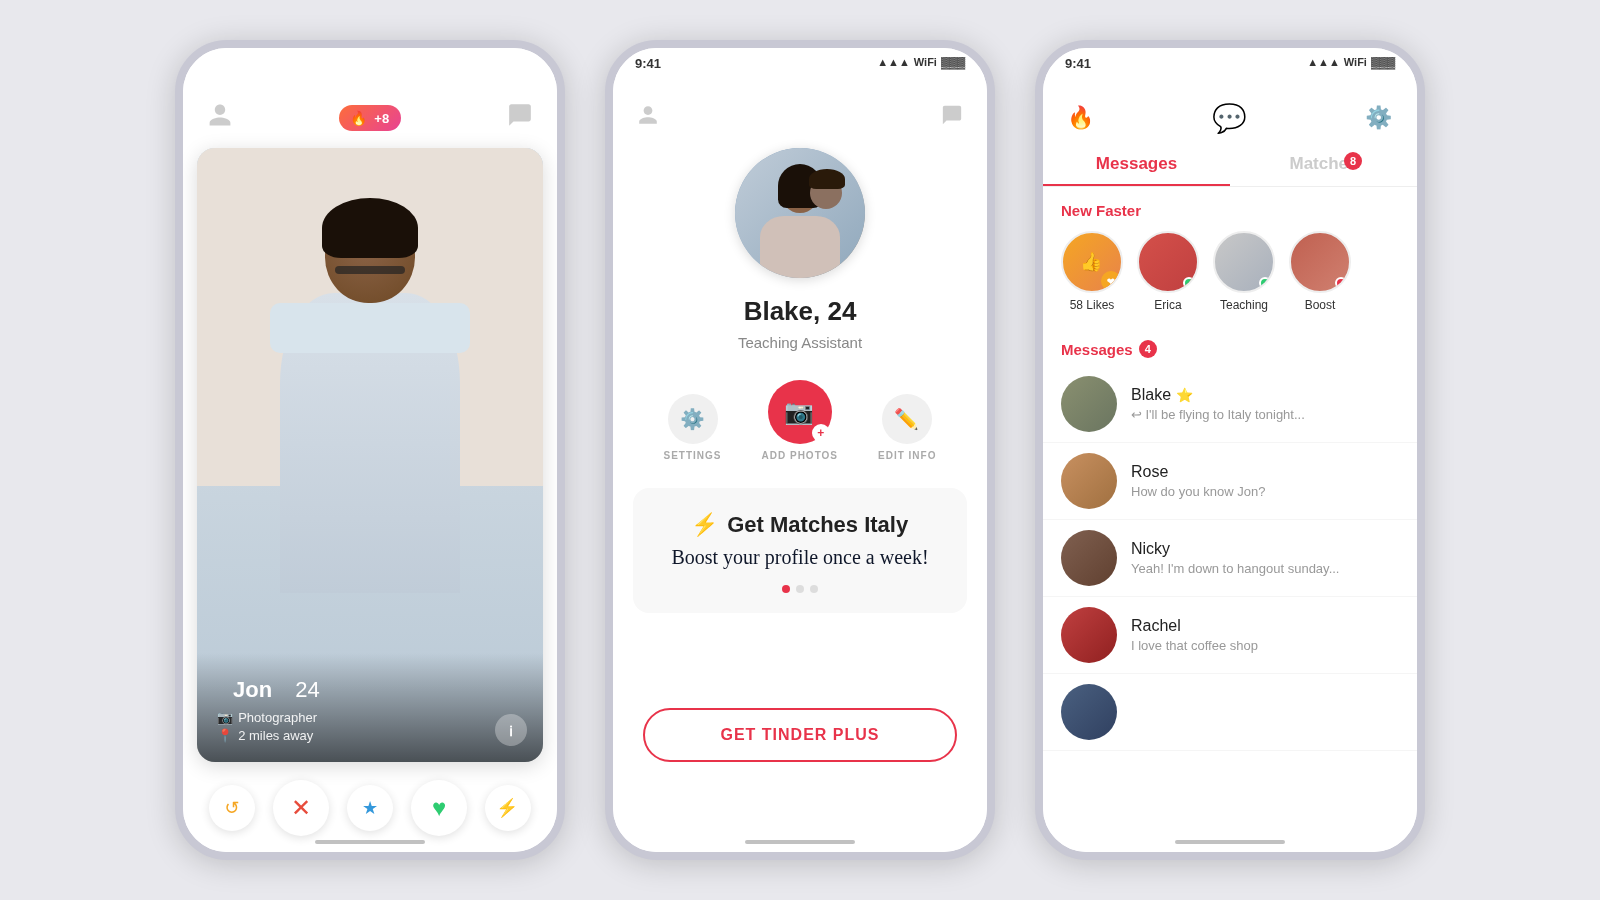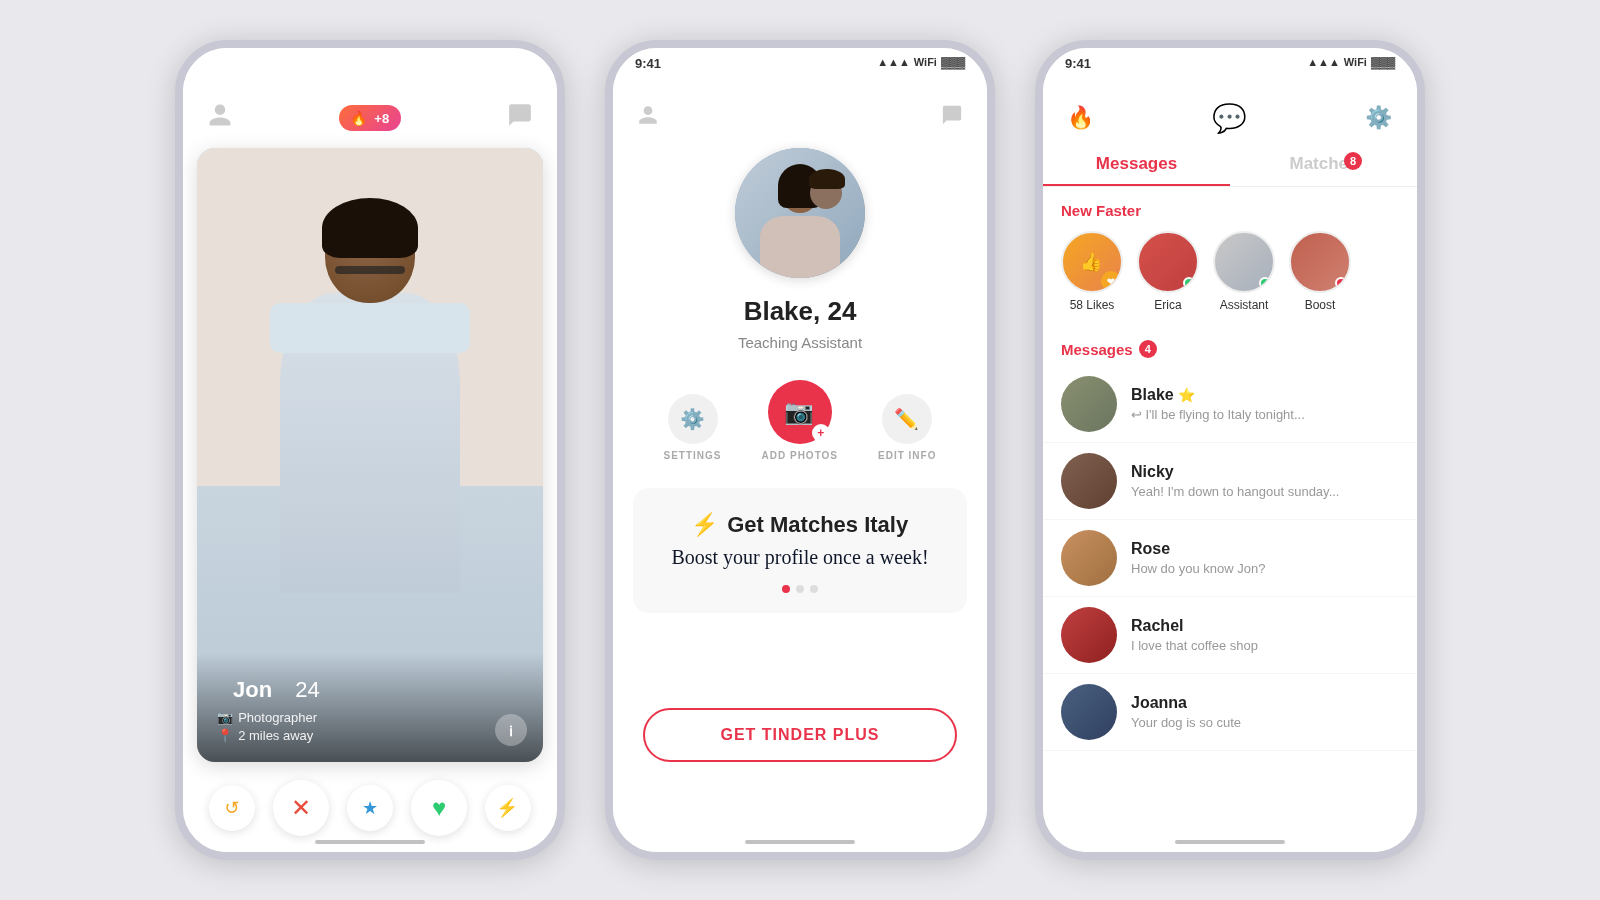--- a/index.html
+++ b/index.html
@@ -446,21 +446,21 @@
     }
     .msg-content { flex: 1; min-width: 0; }
     .msg-name-row {
       display: flex;
       align-items: center;
       gap: 5px;
       margin-bottom: 3px;
     }
     .msg-sender-name {
       font-size: 16px;
-      font-weight: 700;
+      font-weight: 400;
       color: #222;
     }
     .msg-star-icon { color: #3498db; font-size: 14px; }
     .msg-preview {
       font-size: 13px;
       color: #999;
       white-space: nowrap;
       overflow: hidden;
       text-overflow: ellipsis;
     }
@@ -711,21 +711,21 @@
           <div class="match-avatar" style="background:linear-gradient(135deg,#d4504a,#c04040);position:relative;">
             <div class="match-online-dot"></div>
           </div>
           <span class="match-name">Erica</span>
         </div>
 
         <div class="match-item">
           <div class="match-avatar" style="background:linear-gradient(135deg,#c8c8c8,#a8b0bc);position:relative;">
             <div class="match-online-dot"></div>
           </div>
-          <span class="match-name">Assistant</span>
+          <span class="match-name">Teaching</span>
         </div>
 
         <div class="match-item">
           <div class="match-avatar" style="background:linear-gradient(135deg,#c06050,#d08070);position:relative;">
             <div class="match-online-dot" style="background:#e8334a;"></div>
           </div>
           <span class="match-name">Boost</span>
         </div>
       </div>
     </div>
@@ -742,57 +742,51 @@
           <div class="msg-content">
             <div class="msg-name-row">
               <span class="msg-sender-name">Blake</span>
               <span class="msg-star-icon">⭐</span>
             </div>
             <div class="msg-preview">↩ I'll be flying to Italy tonight...</div>
           </div>
         </div>
 
         <div class="message-item">
+          <div class="msg-avatar" style="background:linear-gradient(135deg,#c89060,#a07040);"></div>
+          <div class="msg-content">
+            <div class="msg-name-row">
+              <span class="msg-sender-name">Rose</span>
+            </div>
+            <div class="msg-preview">How do you know Jon?</div>
+          </div>
+        </div>
+
+        <div class="message-item">
           <div class="msg-avatar" style="background:linear-gradient(135deg,#806050,#604030);"></div>
           <div class="msg-content">
             <div class="msg-name-row">
               <span class="msg-sender-name">Nicky</span>
             </div>
             <div class="msg-preview">Yeah! I'm down to hangout sunday...</div>
-          </div>
-        </div>
-
-        <div class="message-item">
-          <div class="msg-avatar" style="background:linear-gradient(135deg,#c89060,#a07040);"></div>
-          <div class="msg-content">
-            <div class="msg-name-row">
-              <span class="msg-sender-name">Rose</span>
-            </div>
-            <div class="msg-preview">How do you know Jon?</div>
           </div>
         </div>
 
         <div class="message-item">
           <div class="msg-avatar" style="background:linear-gradient(135deg,#c04040,#902020);"></div>
           <div class="msg-content">
             <div class="msg-name-row">
               <span class="msg-sender-name">Rachel</span>
             </div>
             <div class="msg-preview">I love that coffee shop</div>
           </div>
         </div>
 
         <div class="message-item">
           <div class="msg-avatar" style="background:linear-gradient(135deg,#4a6080,#304060);"></div>
-          <div class="msg-content">
-            <div class="msg-name-row">
-              <span class="msg-sender-name">Joanna</span>
-            </div>
-            <div class="msg-preview">Your dog is so cute</div>
-          </div>
         </div>
 
       </div>
     </div>
 
     <div class="phone-home-indicator"></div>
   </div>
 </div>
 
 </body></html>

